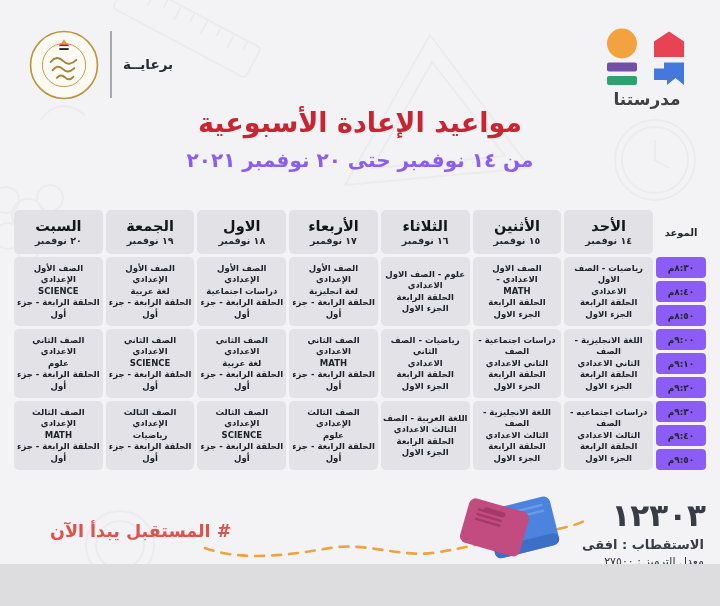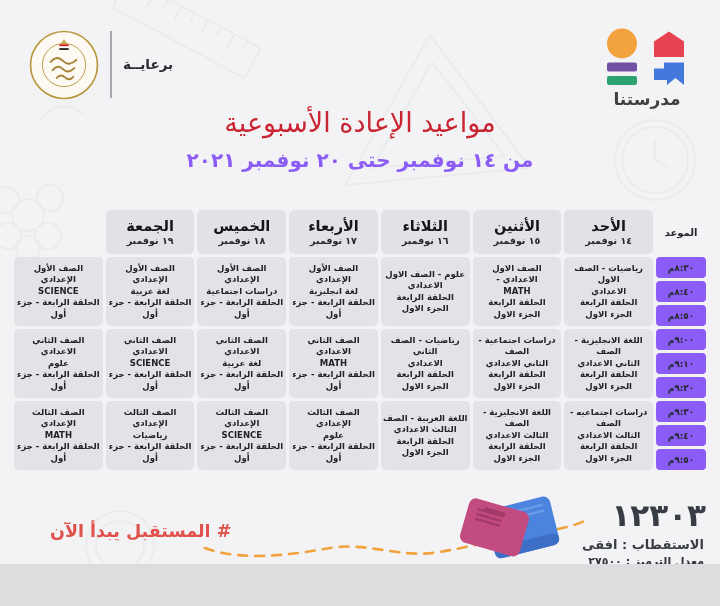--- a/index.html
+++ b/index.html
@@ -15,21 +15,21 @@
   .ministry{ position:absolute; left:29px; top:30px; width:70px; height:70px; }
   .divider{ position:absolute; left:110px; top:31px; width:2px; height:67px; background:#a8a9b0; }
   .sponsor{ position:absolute; left:117px; top:56px; width:62px; text-align:center;
             font-size:13.5px; font-weight:bold; color:#2b2d33; }
   .brand{ position:absolute; left:590px; top:28px; width:114px; text-align:center; }
   .brand svg{ margin:0 auto; }
   .brand-name{ margin-top:3px; font-size:17px; font-weight:bold; color:#404040; }
 
   
   .title{ position:absolute; left:0; right:0; top:107px; text-align:center;
-          font-size:27px; font-weight:normal; color:#c92431; }
+          font-size:27px; font-weight:bold; color:#c92431; }
   .subtitle{ position:absolute; left:0; right:0; top:148px; text-align:center;
              font-size:20px; font-weight:bold; color:#8b5cf6; }
 
   
   .schedule{
     position:absolute; left:14px; top:210px; width:692px;
     display:grid; grid-template-columns:50px repeat(7,1fr);
     grid-template-rows:44px repeat(9,21px); gap:3px; direction:rtl;
   }
   .col-time{grid-column:1}.col-d1{grid-column:2}.col-d2{grid-column:3}.col-d3{grid-column:4}
@@ -51,21 +51,21 @@
             justify-content:center; text-align:center; white-space:pre-line;
             font-size:8.5px; font-weight:bold; color:#212229; line-height:1.35; padding:2px; }
 
   
   .freq-label{ position:absolute; right:16px; top:476px; font-size:21px; font-weight:bold;
                color:#8d929c; text-align:right; }
   .freq-value{ position:absolute; right:14px; top:497px; font-size:31px; font-weight:bold;
                letter-spacing:3px; color:#383c45; text-align:right; }
   .polarization{ position:absolute; right:16px; top:537px; font-size:13px; font-weight:bold;
                  color:#383c45; text-align:right; }
-  .symbol-rate{ position:absolute; right:16px; top:555px; font-size:11px; font-weight:bold;
+  .symbol-rate{ position:absolute; right:16px; top:555px; font-size:11px; font-weight:normal;
                 color:#2f333b; text-align:right; }
   .fec{ position:absolute; right:16px; top:570px; font-size:10px; color:#5b5f67; text-align:right; }
   .hashtag{ position:absolute; left:50px; top:521px; font-size:17.5px; font-weight:bold;
             color:#e0514b; }
   .books{ position:absolute; left:438px; top:487px; }
 </style>
 </head>
 <body>
 
 <div class="canvas">
@@ -147,26 +147,30 @@
     </div>
     <div class="day-head row-head col-d3">
       <span class="day-name">الثلاثاء</span>
       <span class="day-date">١٦ نوفمبر</span>
     </div>
     <div class="day-head row-head col-d4">
       <span class="day-name">الأربعاء</span>
       <span class="day-date">١٧ نوفمبر</span>
     </div>
     <div class="day-head row-head col-d5">
-      <span class="day-name">الخميس</span>
+      <span class="day-name">الاول</span>
       <span class="day-date">١٨ نوفمبر</span>
     </div>
     <div class="day-head row-head col-d6">
       <span class="day-name">الجمعة</span>
       <span class="day-date">١٩ نوفمبر</span>
+    </div>
+    <div class="day-head row-head col-d7">
+      <span class="day-name">السبت</span>
+      <span class="day-date">٢٠ نوفمبر</span>
     </div>
 
     <div class="time-cell col-time t1">٨:٣٠م</div>
     <div class="time-cell col-time t2">٨:٤٠م</div>
     <div class="time-cell col-time t3">٨:٥٠م</div>
     <div class="time-cell col-time t4">٩:٠٠م</div>
     <div class="time-cell col-time t5">٩:١٠م</div>
     <div class="time-cell col-time t6">٩:٢٠م</div>
     <div class="time-cell col-time t7">٩:٣٠م</div>
     <div class="time-cell col-time t8">٩:٤٠م</div>

